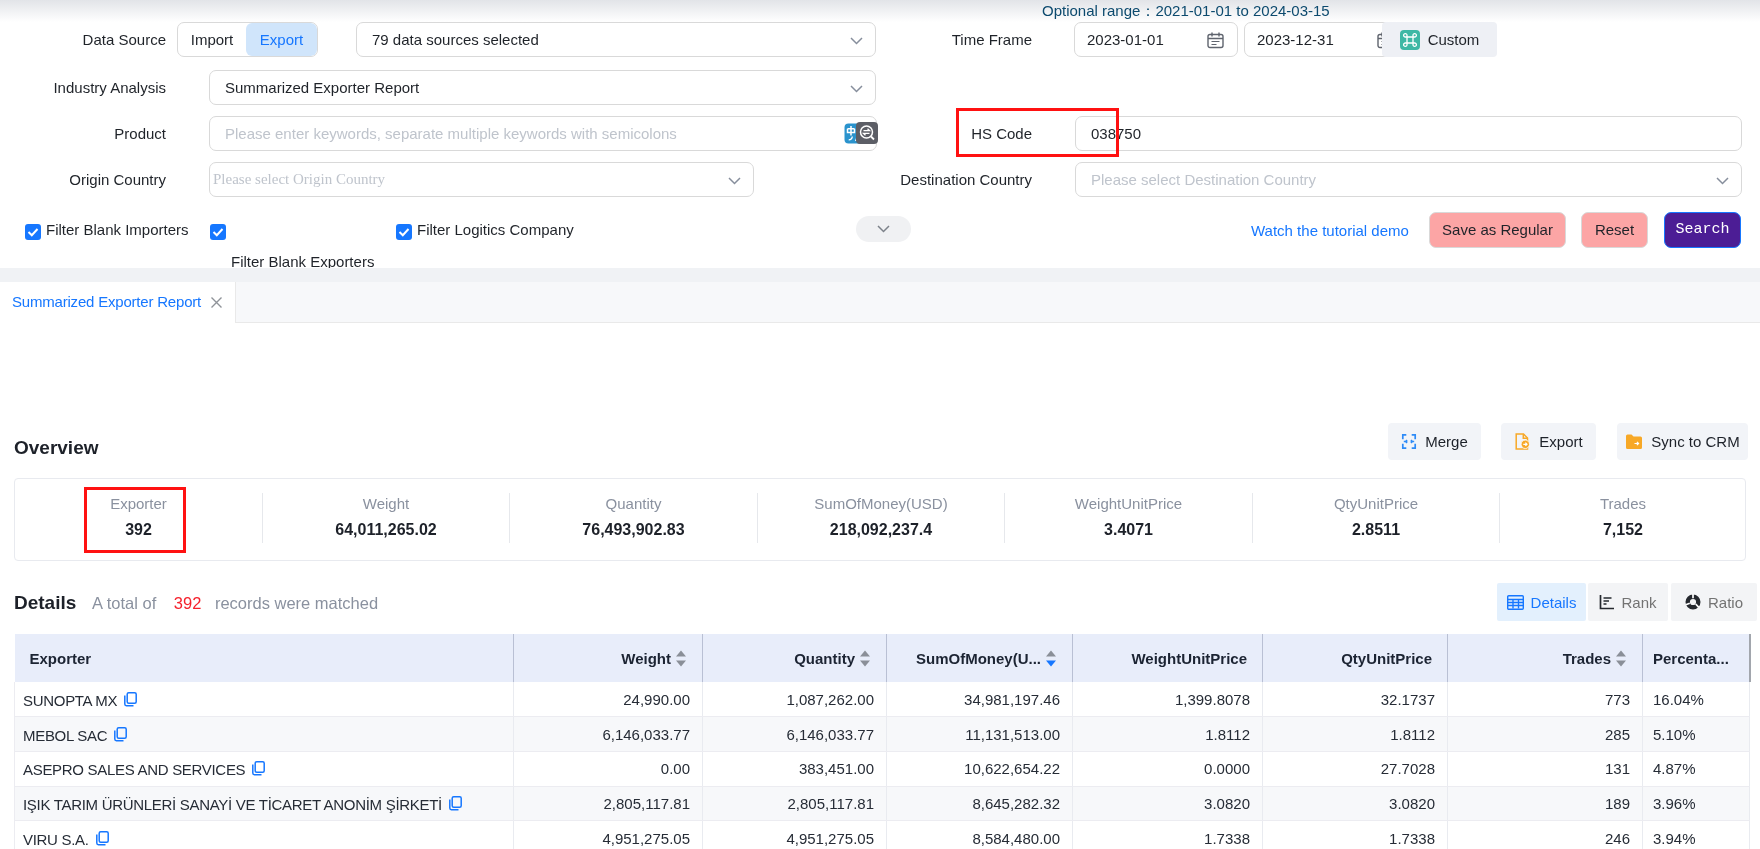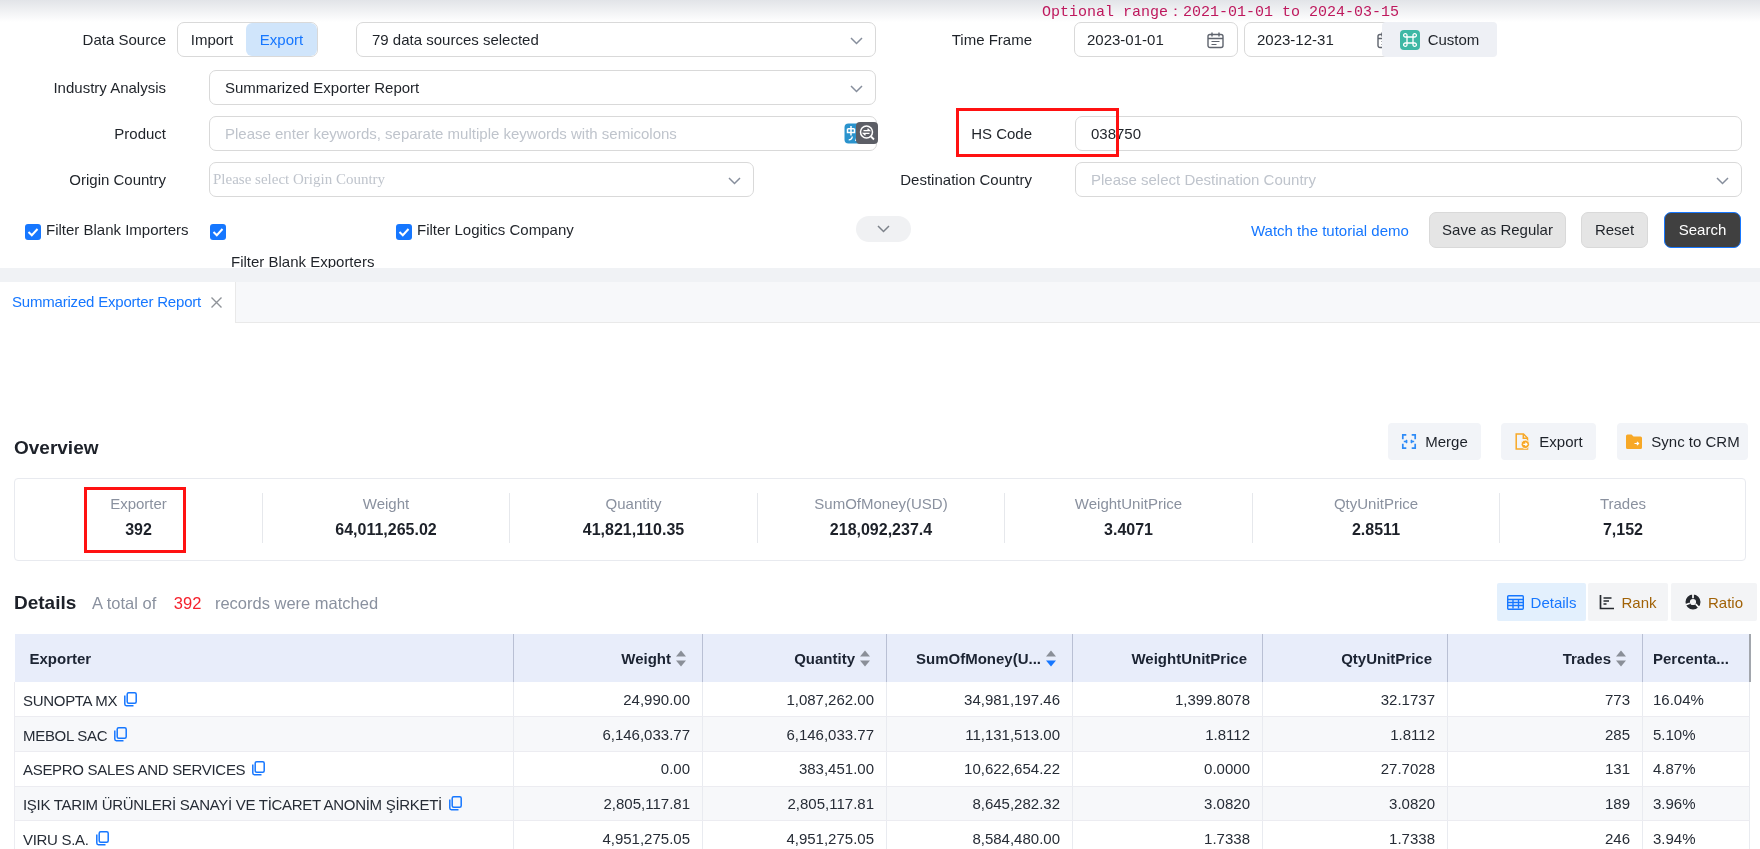--- a/index.html
+++ b/index.html
@@ -5,26 +5,26 @@
 * { margin:0; padding:0; box-sizing:border-box; }
 html,body { width:1760px; height:849px; overflow:hidden; background:#fff;
   font-family:"Liberation Sans", sans-serif; }
 #page { position:relative; width:1760px; height:849px; }
 .abs { position:absolute; }
 .lbl { position:absolute; font-size:15px; color:#1f2329; text-align:right; line-height:35px; }
 .ctl { position:absolute; height:35px; border:1px solid #d9d9d9; border-radius:7px; background:#fff;
   font-size:15px; color:#1f2329; line-height:33px;margin-left:32px; }
 .ph { color:#bfc4cc; }
 .chev { position:absolute; right:12px; top:14px; }
-.btn { position:absolute; height:36px; border:1px solid #d9d9d9; border-radius:7px; background:#e5e5e5;
+.btn { position:absolute; height:36px; border:1px solid #d9d9d9; border-radius:7px; background:#fca5a5;
   font-size:15px; color:#1f2329; line-height:34px; text-align:center; }
 .gbtn { position:absolute; height:37px; border-radius:4px; background:#f2f4f8; font-size:15px;
   color:#1d2129; display:flex; align-items:center; justify-content:center; gap:8px; }
 .tbtn { position:absolute; height:38px; border-radius:2px; background:#f3f4f6; font-size:15px;
-  color:#a16207; display:flex; align-items:center; justify-content:center; gap:7px; }
+  color:#737373; display:flex; align-items:center; justify-content:center; gap:7px; }
 .cb { position:absolute; width:16px; height:16px; background:#1677ff; border-radius:3px; }
 .cblbl { position:absolute; font-size:15px; color:#1f2329; top:221px; }
 .ov-col { position:absolute; top:0; height:100%; text-align:center; }
 .ov-lab { font-size:15px; color:#8a919f; margin-top:16px; }
 .ov-val { font-size:16px; font-weight:bold; color:#1d2129; margin-top:9px; }
 table.grid { position:absolute; left:14px; top:634px; border-collapse:collapse; table-layout:fixed; }
 table.grid th { background:#e8edfa; font-size:15px; font-weight:bold; color:#1c2433;
   height:48px; border-right:1px solid #b9c0d4; padding:0; }
 table.grid th.num { padding-right:15px !important; }
 table.grid td { font-size:15px; color:#262c36; height:34.7px; border-right:1px solid #e9ebf0;
@@ -82,21 +82,21 @@
     </svg>
   </div>
 
   <div class="lbl" style="left:0;top:162px;width:166px;">Origin Country</div>
   <div class="ctl" style="left:177px;top:162px;width:545px;padding-left:3px;font-family:Liberation Serif, serif;"><span class="ph">Please select Origin Country</span>
     <svg class="chev" width="13" height="8" viewBox="0 0 13 8">
         <polyline points="1,1 6.5,6.5 12,1" fill="none" stroke="#868e9c" stroke-width="1.5"></polyline>
       </svg>
   </div>
 
-  <div class="abs" style="left:1042px;top:2px;font-size:15px;color:#be185d;font-family:Liberation Mono, monospace;">Optional range：2021-01-01 to 2024-03-15</div>
+  <div class="abs" style="left:1042px;top:2px;font-size:15px;color:#0c4a6e;">Optional range：2021-01-01 to 2024-03-15</div>
   <div class="lbl" style="left:866px;top:22px;width:166px;">Time Frame</div>
   <div class="ctl" style="left:1042px;top:22px;width:164px;padding-left:12px;">2023-01-01
     <svg class="abs" style="right:13px;top:9px;" width="17" height="17" viewBox="0 0 17 17">
         <rect x="1" y="2.5" width="15" height="13" rx="2" fill="none" stroke="#5f646e" stroke-width="1.4"></rect>
         <path d="M5 0.5 v4 M12 0.5 v4 M1 6.5 h15" stroke="#5f646e" stroke-width="1.4"></path>
         <path d="M4.5 9.5 h8 M4.5 12.5 h5" stroke="#5f646e" stroke-width="1.2"></path>
       </svg>
   </div>
   <div class="ctl" style="left:1212px;top:22px;width:164px;padding-left:12px;">2023-12-31
     <svg class="abs" style="right:13px;top:9px;" width="17" height="17" viewBox="0 0 17 17">
@@ -138,21 +138,21 @@
   <div class="cblbl" style="left:417px;">Filter Logitics Company</div>
   <div class="abs" style="left:856px;top:216px;width:55px;height:26px;background:#f0f1f3;border-radius:14px;">
     <svg style="display:block;margin:9px auto 0;" width="13" height="8" viewBox="0 0 13 8">
         <polyline points="1,1 6.5,6.5 12,1" fill="none" stroke="#7d828a" stroke-width="1.5"></polyline>
       </svg>
   </div>
 
   <div class="abs" style="left:1251px;top:222px;font-size:15px;color:#1677ff;">Watch the tutorial demo</div>
   <div class="btn" style="left:1429px;top:212px;width:137px;">Save as Regular</div>
   <div class="btn" style="left:1581px;top:212px;width:67px;">Reset</div>
-  <div class="btn" style="left:1664px;top:212px;width:77px;background:#404040;border-color:#1677ff;color:#fff;">Search</div>
+  <div class="btn" style="left:1664px;top:212px;width:77px;background:#4c1d95;border-color:#1677ff;color:#fff;font-family:Liberation Mono, monospace;">Search</div>
 
   <div class="abs" style="left:0;top:268px;width:1760px;height:14px;background:#f0f2f5;"></div>
   <div class="abs" style="left:0;top:282px;width:1760px;height:41px;background:#f7f8fa;border-bottom:1px solid #e9e9e9;"></div>
   <div class="abs" style="left:0;top:282px;width:236px;height:41px;background:#fff;border-right:1px solid #e9e9e9;">
     <span style="position:absolute;left:12px;top:11px;font-size:15px;color:#1677ff;letter-spacing:-0.2px;">Summarized Exporter Report</span>
     <svg style="position:absolute;right:12px;top:14px;" width="13" height="13" viewBox="0 0 13 13">
         <path d="M1.5 1.5 L11.5 11.5 M11.5 1.5 L1.5 11.5" stroke="#8f9399" stroke-width="1.4"></path>
       </svg>
   </div>
 
@@ -186,21 +186,21 @@
     <div class="ov-col" style="left:0;width:247px;">
         <div class="ov-lab">Exporter</div>
         <div class="ov-val">392</div>
       </div>
     <div class="ov-col" style="left:247px;width:248px;">
         <div class="ov-lab">Weight</div>
         <div class="ov-val">64,011,265.02</div>
       </div>
     <div class="ov-col" style="left:495px;width:247px;">
         <div class="ov-lab">Quantity</div>
-        <div class="ov-val">41,821,110.35</div>
+        <div class="ov-val">76,493,902.83</div>
       </div>
     <div class="ov-col" style="left:742px;width:248px;">
         <div class="ov-lab">SumOfMoney(USD)</div>
         <div class="ov-val">218,092,237.4</div>
       </div>
     <div class="ov-col" style="left:990px;width:247px;">
         <div class="ov-lab">WeightUnitPrice</div>
         <div class="ov-val">3.4071</div>
       </div>
     <div class="ov-col" style="left:1237px;width:248px;">

